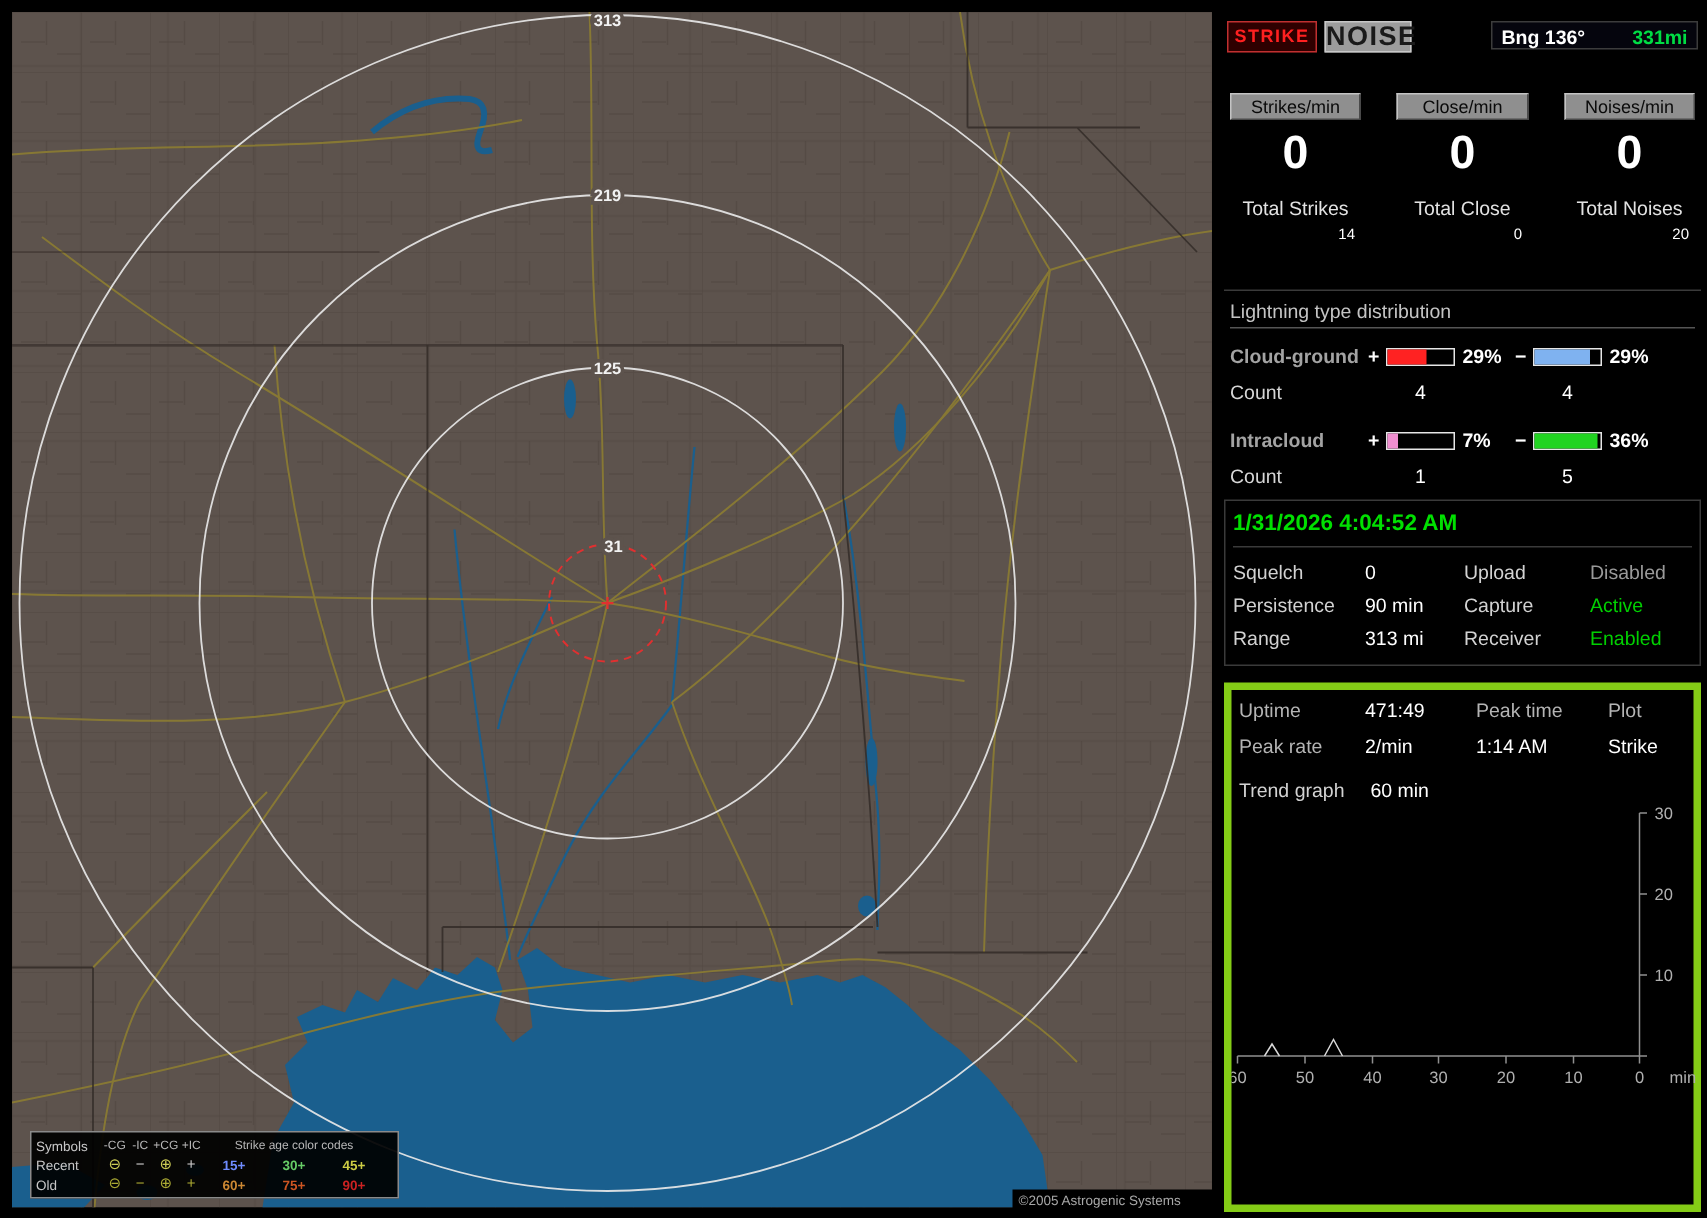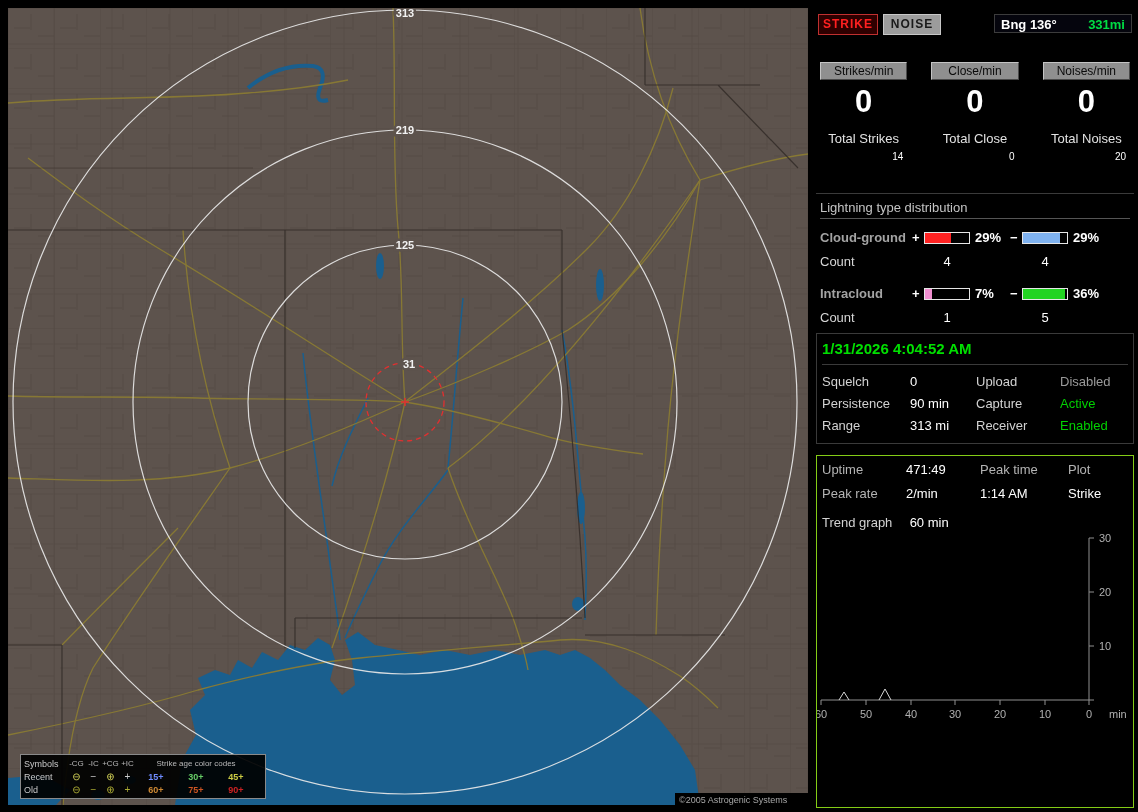--- a/index.html
+++ b/index.html
@@ -20,22 +20,22 @@
   .map-copyright{position:absolute;right:0;bottom:-2px;width:125px;background:#000;color:#a8a8a8;
                  font-size:9px;padding:2px 4px;text-align:left;}
   
   #side-panel{position:absolute;left:812px;top:0;width:326px;height:812px;background:#000;
               color:#ddd;font-size:13px;}
   .topbar{position:absolute;top:14px;left:6px;right:6px;height:21px;}
   .btn-strike{position:absolute;left:0;top:0;width:58px;height:19px;background:#2e0000;
               border:1px solid #c03030;color:#ff2020;font-weight:bold;font-size:12px;
               text-align:center;line-height:19px;letter-spacing:1px;cursor:pointer;}
   .btn-noise{position:absolute;left:65px;top:0;width:56px;height:19px;background:#9c9c9c;
-             border:1px solid #c8c8c8;color:#1a1a1a;font-weight:bold;font-size:12px;
-             text-align:center;line-height:19px;letter-spacing:1px;cursor:pointer;}
+             border:1px solid #c8c8c8;color:#1a1a1a;font-weight:bold;font-size:18px;
+             line-height:19px;letter-spacing:1px;cursor:pointer;}
   .bearing-box{position:absolute;right:0;top:0;width:138px;height:19px;background:#05050d;
                border:1px solid #3c3c3c;line-height:19px;padding:0 6px;box-sizing:border-box;}
   .bearing-box .blabel{color:#fff;font-weight:bold;font-size:13px;float:left;}
   .bearing-box .bval{color:#00dd44;font-weight:bold;font-size:13px;float:right;}
   .rates{display:grid;grid-template-columns:1fr 1fr 1fr;column-gap:24px;padding:0 8px;
          position:absolute;top:62px;left:0;right:0;}
   .rate-label{height:16px;background:#8f8f8f;border:1px solid #c4c4c4;border-bottom-color:#4a4a4a;
               border-right-color:#4a4a4a;color:#0a0a0a;font-size:12px;text-align:center;line-height:16px;}
   .rate-value{font-size:31px;font-weight:bold;color:#fff;text-align:center;margin-top:4px;}
   .rate-total-label{color:#e2e2e2;font-size:13px;text-align:center;margin-top:11px;white-space:nowrap;}
@@ -54,21 +54,21 @@
   .count-row .clabel{color:#d6d6d6;}
   .count-row .cval{color:#fff;text-align:center;}
   .box2{position:absolute;top:333px;left:4px;right:4px;border:1px solid #3a3a3a;padding:6px 5px 10px 5px;}
   .datetime{color:#00e000;font-weight:bold;font-size:15px;padding-bottom:7px;
             border-bottom:1px solid #3a3a3a;margin-bottom:9px;}
   .settings{display:grid;grid-template-columns:88px 66px 84px 1fr;row-gap:7px;}
   .settings .slabel{color:#d2d2d2;}
   .settings .sval{color:#fff;}
   .val-dim{color:#9a9a9a !important;}
   .val-green{color:#00d000 !important;}
-  .box3{position:absolute;top:455px;left:4px;right:4px;bottom:4px;border:1px solid #84cc16;
+  .box3{position:absolute;top:455px;left:4px;right:4px;bottom:4px;border:5px solid #84cc16;
         padding:6px 5px;}
   .statusgrid{display:grid;grid-template-columns:84px 74px 88px 1fr;row-gap:9px;}
   .statusgrid .glabel{color:#b4b4b4;}
   .statusgrid .gval{color:#fff;}
   .trendrow{margin-top:14px;}
   .trendrow .glabel{color:#d2d2d2;display:inline-block;width:84px;}
   .trendrow .gval{color:#fff;}
   #trend-svg{position:absolute;left:0;top:72px;}
 </style>
 </head>

